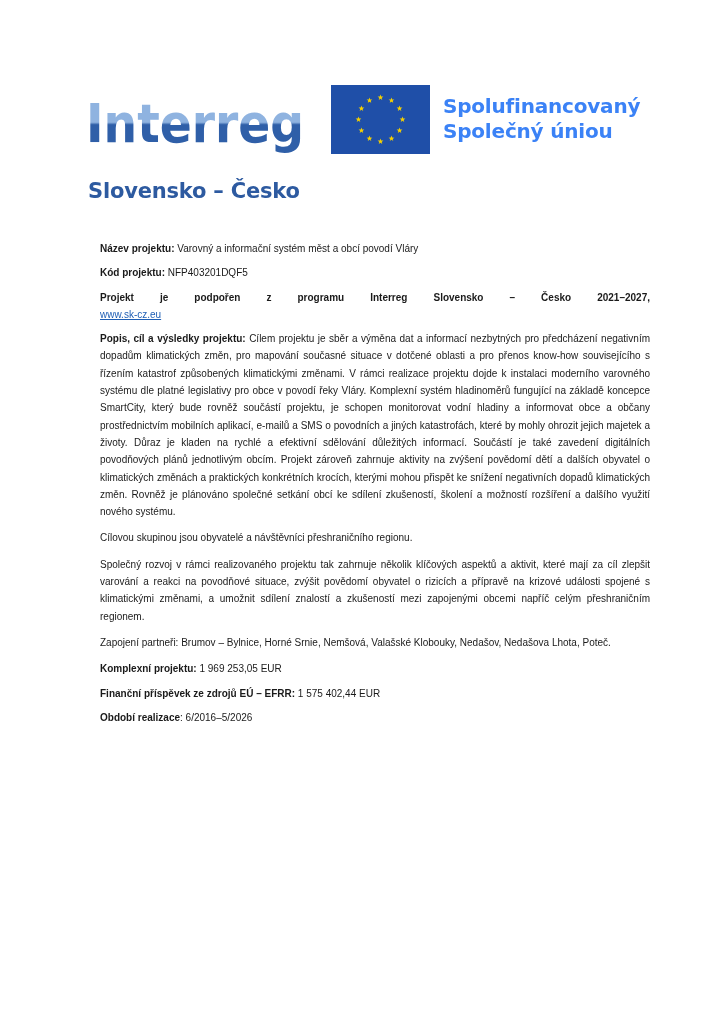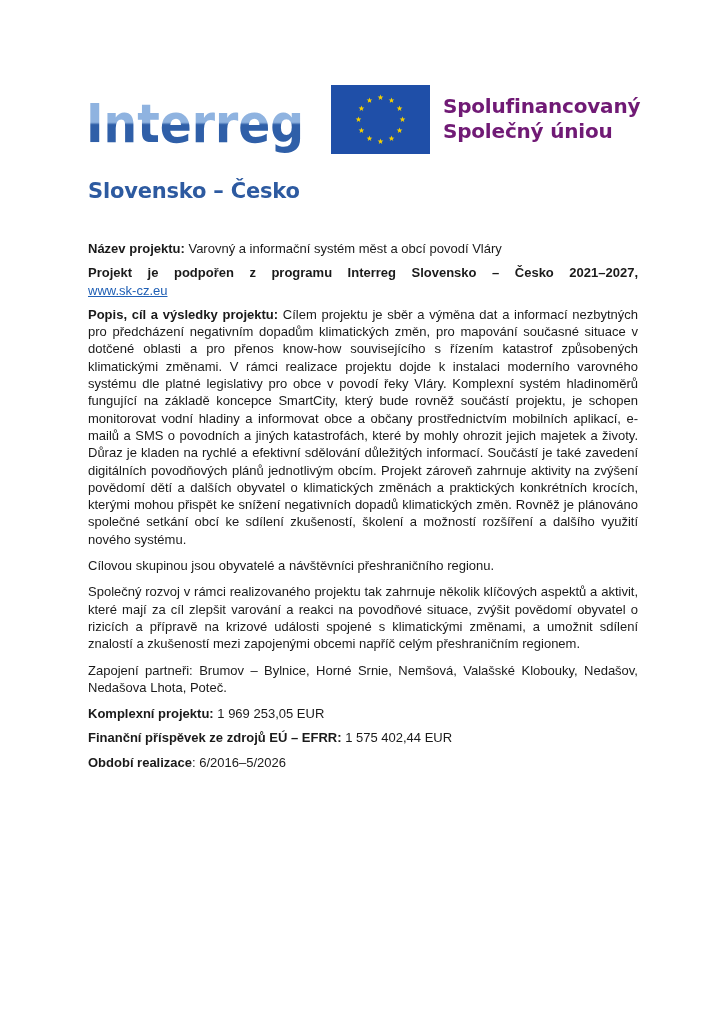--- a/index.html
+++ b/index.html
@@ -5,27 +5,27 @@
   html, body { margin: 0; padding: 0; background: #ffffff; }
   body { width: 724px; height: 1024px; position: relative; overflow: hidden;
          font-family: "Liberation Sans", sans-serif; color: #1a1a1a; }
   .page { position: absolute; left: 0; top: 0; width: 724px; height: 736px; background: #fff; }
 
   
   .interreg-logo { position: absolute; left: 86px; top: 92px; width: 222px; height: 64px; }
   .interreg-logo svg { width: 100%; height: 100%; display: block; }
   .eu-flag { position: absolute; left: 331px; top: 85px; width: 99px; height: 69px; background: #1f4fa8; }
   .eu-flag svg { width: 100%; height: 100%; display: block; }
-  .eu-text { position: absolute; left: 443px; top: 94px; color: #701a75; font-weight: bold;
+  .eu-text { position: absolute; left: 443px; top: 94px; color: #3b82f6; font-weight: bold;
              font-size: 20px; line-height: 25px; font-family: "DejaVu Sans", sans-serif; letter-spacing: -0.2px; }
   .program-title { position: absolute; left: 88px; top: 179px; color: #2d5aa0; font-weight: bold;
                    font-size: 21px; font-family: "DejaVu Sans", sans-serif; letter-spacing: -0.2px; }
 
   
-  .content { position: absolute; left: 88px; top: 240px; width: 550px; font-size: 13px; line-height: 17.3px; }
+  .content { position: absolute; left: 100px; top: 240px; width: 550px; font-size: 10px; line-height: 17.3px; }
   .para { margin: 0 0 9px 0; text-align: justify; }
   .para.tight { margin-bottom: 7px; }
   .lbl { font-weight: bold; }
   .link { color: #1f5fb5; text-decoration: underline; }
   .justify-last { text-align-last: justify; }
 </style>
 </head>
 <body>
 
 <div class="page">
@@ -65,20 +65,23 @@
     <div>Spolufinancovaný</div>
     <div>Společný úniou</div>
   </div>
 
   <div class="program-title">Slovensko – Česko</div>
 
   <div class="content">
     <p class="para tight">
       <span class="lbl">Název projektu:</span><span> Varovný a informační systém měst a obcí povodí Vláry</span>
     </p>
+    <p class="para tight">
+      <span class="lbl">Kód projektu:</span><span> NFP403201DQF5</span>
+    </p>
     <p class="para tight lbl">
       <span class="justify-last" style="display:block">Projekt je podpořen z programu Interreg Slovensko – Česko 2021–2027,</span>
       <a class="link" style="font-weight:normal">www.sk-cz.eu</a>
     </p>
     <p class="para">
       <span class="lbl">Popis, cíl a výsledky projektu:</span><span> Cílem projektu je sběr a výměna dat a informací nezbytných pro předcházení negativním dopadům klimatických změn, pro mapování současné situace v dotčené oblasti a pro přenos know-how souvisejícího s řízením katastrof způsobených klimatickými změnami. V rámci realizace projektu dojde k instalaci moderního varovného systému dle platné legislativy pro obce v povodí řeky Vláry. Komplexní systém hladinoměrů fungující na základě koncepce SmartCity, který bude rovněž součástí projektu, je schopen monitorovat vodní hladiny a informovat obce a občany prostřednictvím mobilních aplikací, e-mailů a SMS o povodních a jiných katastrofách, které by mohly ohrozit jejich majetek a životy. Důraz je kladen na rychlé a efektivní sdělování důležitých informací. Součástí je také zavedení digitálních povodňových plánů jednotlivým obcím. Projekt zároveň zahrnuje aktivity na zvýšení povědomí dětí a dalších obyvatel o klimatických změnách a praktických konkrétních krocích, kterými mohou přispět ke snížení negativních dopadů klimatických změn. Rovněž je plánováno společné setkání obcí ke sdílení zkušeností, školení a možností rozšíření a dalšího využití nového systému.</span>
     </p>
     <p class="para">Cílovou skupinou jsou obyvatelé a návštěvníci přeshraničního regionu.</p>
     <p class="para">Společný rozvoj v rámci realizovaného projektu tak zahrnuje několik klíčových aspektů a aktivit, které mají za cíl zlepšit varování a reakci na povodňové situace, zvýšit povědomí obyvatel o rizicích a přípravě na krizové události spojené s klimatickými změnami, a umožnit sdílení znalostí a zkušeností mezi zapojenými obcemi napříč celým přeshraničním regionem.</p>
     <p class="para">Zapojení partneři: Brumov – Bylnice, Horné Srnie, Nemšová, Valašské Klobouky, Nedašov, Nedašova Lhota, Poteč.</p>

